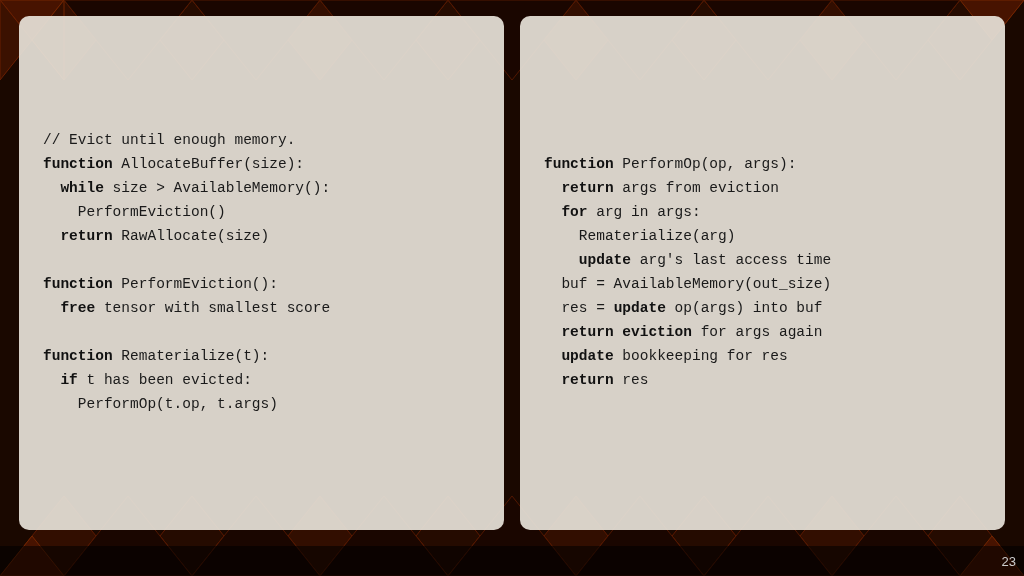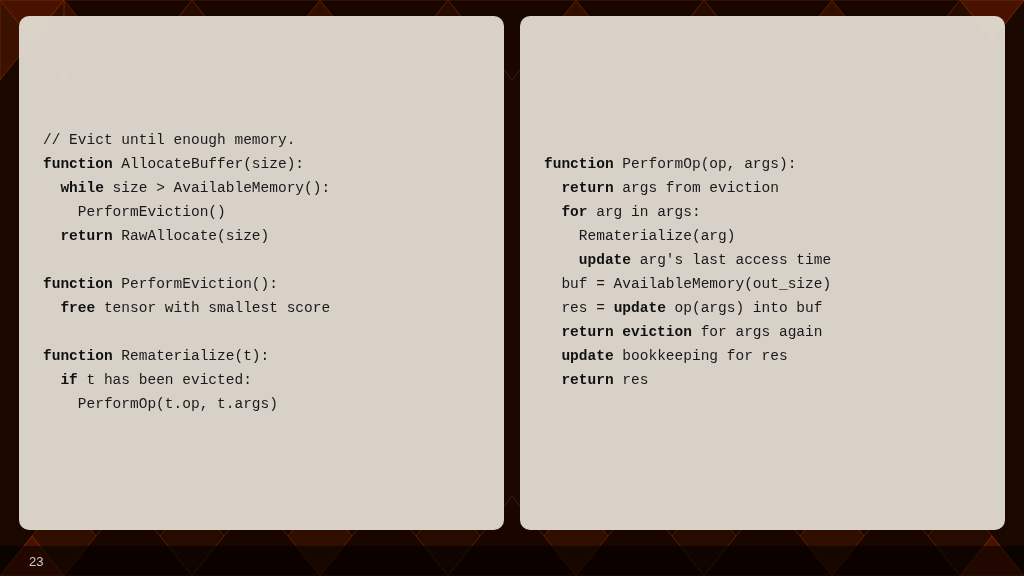--- a/index.html
+++ b/index.html
@@ -76,21 +76,22 @@
       font-weight: 700;
       color: #111;
     }
 
     
     .bottom-bar {
       background: rgba(0,0,0,0.55);
       height: 30px;
       display: flex;
       align-items: center;
-      padding: 0 29px;
+      justify-content: flex-end;
+      padding: 0 8px;
       z-index: 2;
       position: relative;
     }
 
     .slide-number {
       color: #ccc;
       font-size: 13px;
       font-family: Arial, sans-serif;
     }
 

